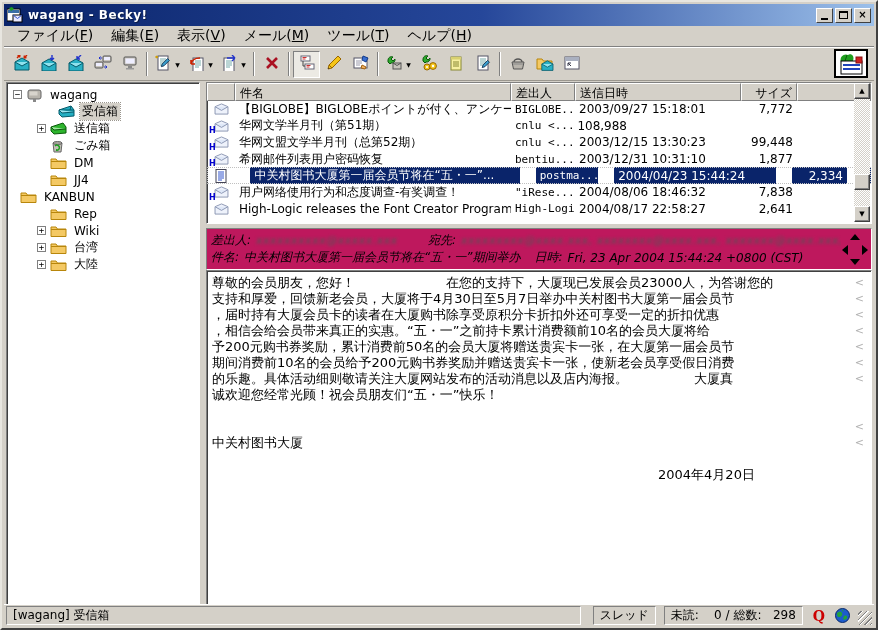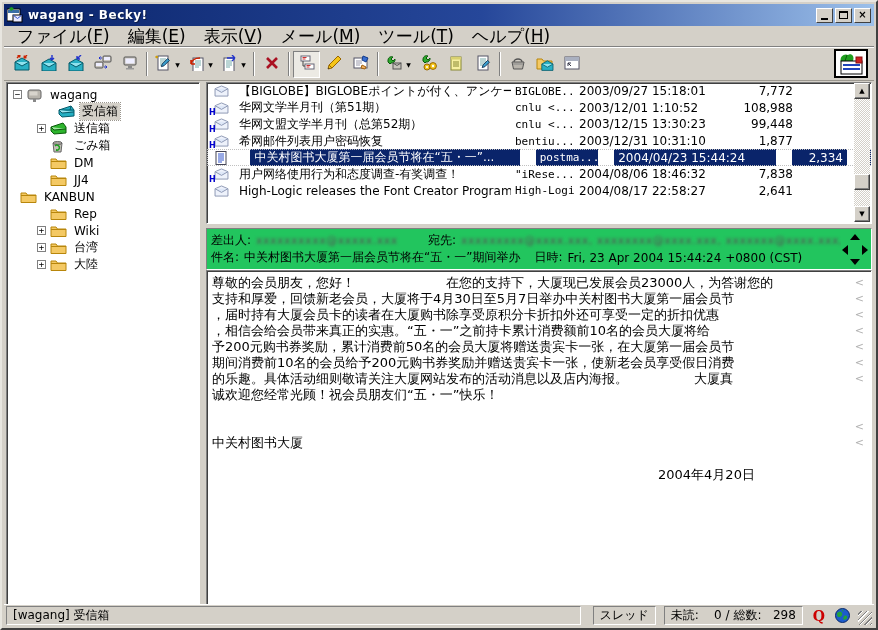--- a/index.html
+++ b/index.html
@@ -20,42 +20,42 @@
   .tbtn-win { width:17px; height:15px; background:#d4d0c8; border:1px solid;
               border-color:#fff #404040 #404040 #fff; display:flex; align-items:center;
               justify-content:center; font-size:10px; font-weight:bold; line-height:1; }
   .glyph-min { width:7px; height:2px; background:#000; margin-top:7px; }
   .glyph-max { width:9px; height:8px; border:1px solid #000; border-top:2px solid #000; }
 
   
   .menubar { position:absolute; left:2px; right:2px; top:24px; height:21px; background:#d4d0c8;
              display:flex; align-items:center; padding-left:4px;
              border-bottom:1px solid #808080; box-shadow:0 1px 0 #ffffff; }
-  .menu-item { padding:2px 9px; font-size:17px; }
+  .menu-item { padding:2px 9px; font-size:14px; }
   .menu-item u { text-underline-offset:1px; }
 
   
   .toolbar { position:absolute; left:2px; right:2px; top:46px; height:33px; background:#d4d0c8;
              display:flex; align-items:center; padding-left:4px; border-bottom:1px solid #9a968e; }
   .tbtn { height:27px; min-width:27px; display:flex; align-items:center; justify-content:center;
           border:1px solid transparent; padding:0 1px; }
   .tbtn.pressed { background:#eceae4; border-color:#808080 #fff #fff #808080; }
   .tbtn .dd { width:9px; height:100%; display:flex; align-items:center; justify-content:center;
               font-size:6px; color:#000; }
   .tsep { width:2px; height:24px; margin:0 3px; border-left:1px solid #808080; border-right:1px solid #fff; }
   .becky-logo { position:absolute; right:6px; top:1px; width:34px; height:29px; background:#fff;
                 border:2px solid #000; display:flex; align-items:center; justify-content:center; }
 
   
   .sunken { background:#fff; border:1px solid; border-color:#808080 #fff #fff #808080;
             box-shadow:inset 1px 1px 0 #404040; }
   #treepane  { position:absolute; left:4px;  top:80px; width:194px; height:524px; overflow:hidden; }
   #listpane  { position:absolute; left:204px; top:80px; width:666px; height:142px; overflow:hidden; }
-  #headerpane{ position:absolute; left:204px; top:226px; width:666px; height:42px; background:#22c55e;
-               border:1px solid; border-color:#808080 #fff #fff #808080; padding:3px 30px 2px 4px; }
+  #headerpane{ position:absolute; left:204px; top:226px; width:666px; height:42px; background:#be185d;
+               border:1px solid; border-color:#808080 #fff #fff #808080; padding:3px 30px 2px 4px;font-style:italic; }
   #bodypane  { position:absolute; left:204px; top:268px; width:666px; height:336px; overflow:hidden;
                padding:4px 2px 0 5px; }
   .vsplit { position:absolute; left:198px; top:80px; width:6px; height:524px; }
   .hsplit { position:absolute; left:204px; top:222px; width:666px; height:4px; }
 
   
   .titem { height:17px; display:flex; align-items:center; font-size:12px; white-space:nowrap; }
   .titem .exp { width:9px; height:9px; border:1px solid #808080; background:#fff; display:flex;
                 align-items:center; justify-content:center; font-size:9px; line-height:7px;
                 font-family:"DejaVu Sans Mono",monospace; margin-right:4px; }
@@ -447,20 +447,29 @@
             <path d="M1 3 h5 l1.5 2 H16 v7.5 H1 z" fill="#f4c964" stroke="#b8860b"></path>
             <path d="M1 5.5 h15" stroke="#b8860b"></path>
           </svg>
         </span>
         <span class="tlabel">大陸</span>
       </div>
     </div>
   <div class="vsplit"></div>
 
   <div id="listpane" class="sunken">
+    <div class="lheader">
+      <span class="hcell" style="width:28px"></span>
+      <span class="hcell" style="width:276px">件名</span>
+      <span class="hcell" style="width:64px">差出人</span>
+      <span class="hcell" style="width:166px">送信日時</span>
+      <span class="hcell" style="width:56px;text-align:right">サイズ</span>
+      <span class="hcell" style="flex:1"></span>
+      <span class="hcell" style="width:16px"></span>
+    </div>
     <div id="listrows">
         <div class="lrow">
           <span class="cell c-icon">
             <svg width="15" height="12" viewBox="0 0 16 13">
               <path d="M1 4 L8 1 L15 4 V12 H1 Z" fill="#eef2fb" stroke="#8892b0"></path>
               <path d="M1 4 L8 8 L15 4" fill="#dfe8f8" stroke="#8892b0"></path>
             </svg>
           </span>
           <span class="cell c-subj">【BIGLOBE】BIGLOBEポイントが付く、アンケートのお願い</span>
           <span class="cell c-send">BIGLOBE...</span>
@@ -471,21 +480,20 @@
         <div class="lrow">
           <span class="cell c-icon">
             <svg width="15" height="12" viewBox="0 0 16 13">
               <path d="M1 4 L8 1 L15 4 V12 H1 Z" fill="#eef2fb" stroke="#8892b0"></path>
               <path d="M1 4 L8 8 L15 4" fill="#dfe8f8" stroke="#8892b0"></path>
             </svg>
             <span class="hmark">H</span>
           </span>
           <span class="cell c-subj">华网文学半月刊（第51期）</span>
           <span class="cell c-send">cnlu &lt;...</span>
-          <span class="cell c-date">2003/12/01 1:10:52</span>
           <span class="cell c-size">108,988</span>
           <span class="cell c-fill"></span>
         </div>
         <div class="lrow">
           <span class="cell c-icon">
             <svg width="15" height="12" viewBox="0 0 16 13">
               <path d="M1 4 L8 1 L15 4 V12 H1 Z" fill="#eef2fb" stroke="#8892b0"></path>
               <path d="M1 4 L8 8 L15 4" fill="#dfe8f8" stroke="#8892b0"></path>
             </svg>
             <span class="hmark">H</span>

